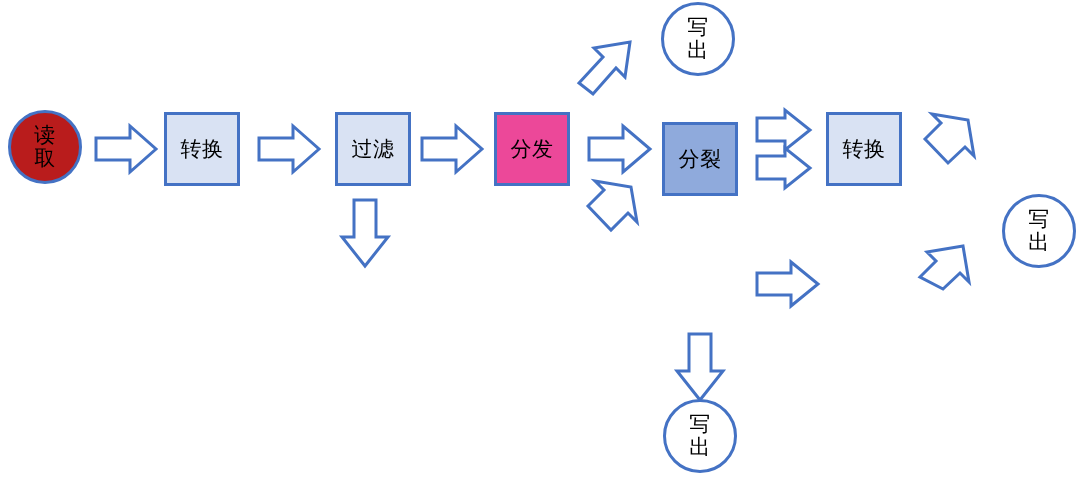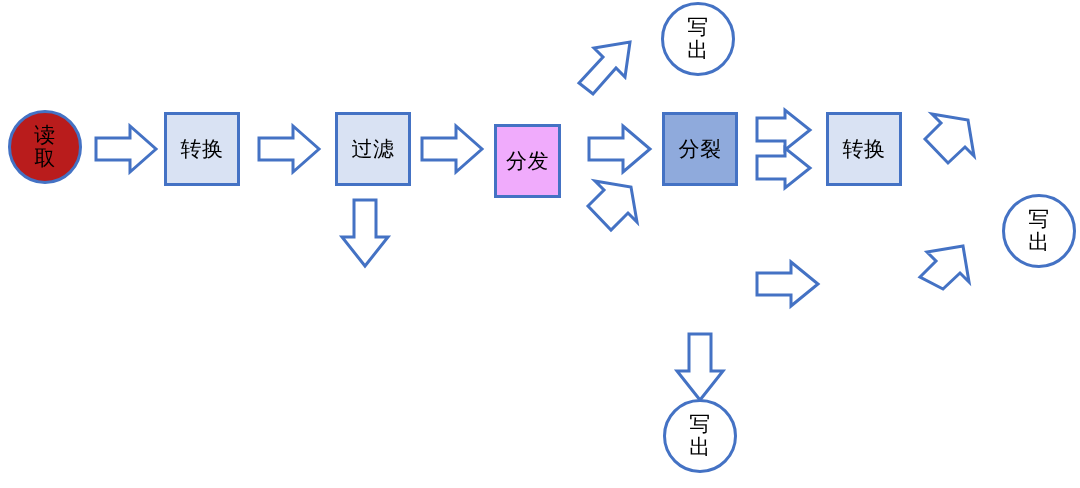--- a/index.html
+++ b/index.html
@@ -98,29 +98,29 @@
 
   <div class="node box" style="left:164px; top:112px; width:76px; height:74px; background:#D9E2F3; border-color:#4472C4;">
     <span class="label">转换</span>
   </div>
 
   <div class="node box" style="left:327px; top:112px; width:76px; height:74px; background:#D9E2F3; border-color:#4472C4;margin-left:8px;">
     <span class="label">过滤</span>
   </div>
 
 
-  <div class="node box" style="left:494px; top:124px; width:67px; height:74px; background:#f0abfc; border-color:#4472C4;">
+  <div class="node box" style="left:494px; top:112px; width:76px; height:74px; background:#ec4899; border-color:#4472C4;">
     <span class="label">分发</span>
   </div>
 
   <div class="node circle" style="left:661px; top:2px; width:74px; height:74px; background:#FFFFFF; border-color:#4472C4;">
     <span class="label">写出</span>
   </div>
 
-  <div class="node box" style="left:662px; top:112px; width:76px; height:74px; background:#8FAADC; border-color:#4472C4;">
+  <div class="node box" style="left:662px; top:122px; width:76px; height:74px; background:#8FAADC; border-color:#4472C4;">
     <span class="label">分裂</span>
   </div>
 
   <div class="node box" style="left:826px; top:112px; width:76px; height:74px; background:#D9E2F3; border-color:#4472C4;">
     <span class="label">转换</span>
   </div>
 
 
 
   <div class="node circle" style="left:663px; top:399px; width:74px; height:74px; background:#FFFFFF; border-color:#4472C4;">

